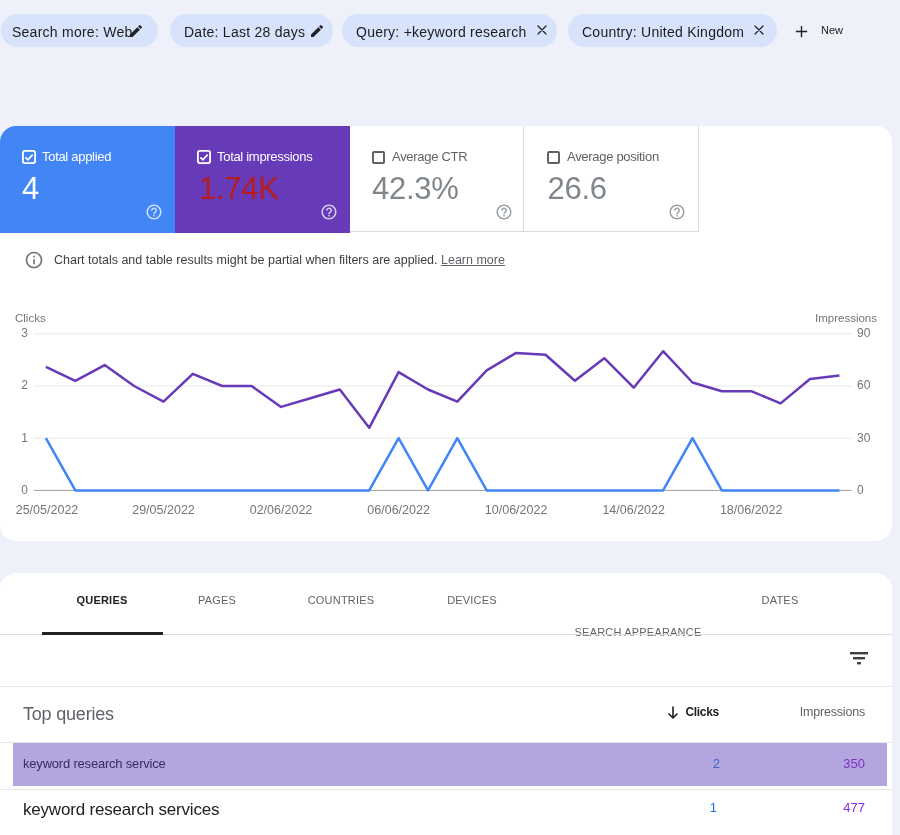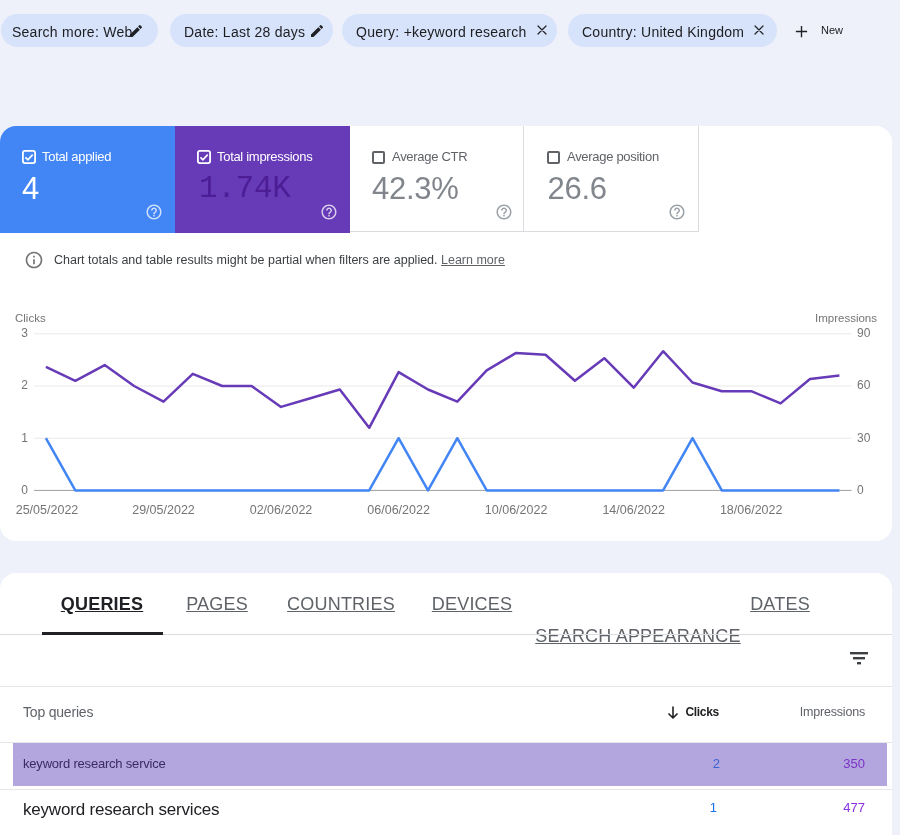--- a/index.html
+++ b/index.html
@@ -2,21 +2,21 @@
 <html><head>
 <meta charset="utf-8">
 <style>
 html,body{margin:0;padding:0;}
 body{width:900px;height:835px;background:#eef0fa;font-family:"Liberation Sans",sans-serif;overflow:hidden;position:relative;}
 .abs{position:absolute;}
 .chip{position:absolute;top:14px;height:33px;background:#d7e2fb;border-radius:17px;box-sizing:border-box;}
 .chiptext{position:absolute;top:24px;font-size:14px;font-weight:500;color:#1c1d1f;letter-spacing:.25px;white-space:nowrap;}
 .tile-label{font-size:13px;font-weight:500;letter-spacing:-.3px;white-space:nowrap;}
 .tile-num{font-size:31px;letter-spacing:-.3px;line-height:1;}
-.tab{position:absolute;top:593.5px;font-size:18px;letter-spacing:.2px;font-weight:500;color:#5f6368;transform:translateX(-50%);white-space:nowrap;text-decoration:underline;}
+.tab{position:absolute;top:593.5px;font-size:11px;letter-spacing:.2px;font-weight:500;color:#5f6368;transform:translateX(-50%);white-space:nowrap;}
 .num{font-size:13px;}
 .r{transform:translateX(-100%);}
 </style>
 </head>
 <body>
 
 <div class="chip" style="left:1px;width:157px;"></div>
 <div class="chiptext" style="left:12px;">Search more: Web</div>
 <svg class="abs" style="left:128px;top:23px" width="16" height="16" viewBox="0 0 24 24" fill="#202124">
     <path d="M3 17.25V21h3.75L17.81 9.94l-3.75-3.75L3 17.25zM20.71 7.04c.39-.39.39-1.02 0-1.41l-2.34-2.34a.9959.9959 0 0 0-1.41 0l-1.83 1.83 3.75 3.75 1.83-1.83z"></path>
@@ -60,21 +60,21 @@
 <div class="abs tile-num" style="left:22px;top:173.2px;color:#fff;">4</div>
 <svg class="abs" style="left:144.8px;top:203px" width="18" height="18" viewBox="0 0 24 24" fill="rgba(255,255,255,.75)">
     <path d="M11 18h2v-2h-2v2zm1-16C6.48 2 2 6.48 2 12s4.48 10 10 10 10-4.48 10-10S17.52 2 12 2zm0 18c-4.41 0-8-3.59-8-8s3.59-8 8-8 8 3.59 8 8-3.59 8-8 8zm0-14c-2.21 0-4 1.79-4 4h2c0-1.1.9-2 2-2s2 .9 2 2c0 2-3 1.75-3 5h2c0-2.25 3-2.5 3-5 0-2.21-1.79-4-4-4z"></path>
   </svg>
 
 <svg class="abs" style="left:197px;top:150px" width="14" height="14" viewBox="0 0 14 14">
     <rect x="0.9" y="0.9" width="12.2" height="12.2" rx="2" fill="none" stroke="#fff" stroke-width="1.8"></rect>
     <path d="M3.4 7.3 L5.9 9.8 L10.7 4.6" stroke="#fff" stroke-width="1.7" fill="none"></path>
   </svg>
 <div class="abs tile-label" style="left:217px;top:148.5px;color:#fff;">Total impressions</div>
-<div class="abs tile-num" style="left:199px;top:173.2px;color:#4c1d95;font-family:Liberation Mono, monospace;">1.74K</div>
+<div class="abs tile-num" style="left:199px;top:173.2px;color:#b91c1c;">1.74K</div>
 <svg class="abs" style="left:319.5px;top:203px" width="18" height="18" viewBox="0 0 24 24" fill="rgba(255,255,255,.75)">
     <path d="M11 18h2v-2h-2v2zm1-16C6.48 2 2 6.48 2 12s4.48 10 10 10 10-4.48 10-10S17.52 2 12 2zm0 18c-4.41 0-8-3.59-8-8s3.59-8 8-8 8 3.59 8 8-3.59 8-8 8zm0-14c-2.21 0-4 1.79-4 4h2c0-1.1.9-2 2-2s2 .9 2 2c0 2-3 1.75-3 5h2c0-2.25 3-2.5 3-5 0-2.21-1.79-4-4-4z"></path>
   </svg>
 
 <div class="abs" style="left:372px;top:151px;width:9px;height:9px;border:2px solid #5f6368;border-radius:2px;background:#fff;"></div>
 <div class="abs tile-label" style="left:392px;top:148.5px;color:#5f6368;">Average CTR</div>
 <div class="abs tile-num" style="left:372px;top:173.2px;color:#80868b;">42.3%</div>
 <svg class="abs" style="left:495px;top:203px" width="18" height="18" viewBox="0 0 24 24" fill="#9aa0a6">
     <path d="M11 18h2v-2h-2v2zm1-16C6.48 2 2 6.48 2 12s4.48 10 10 10 10-4.48 10-10S17.52 2 12 2zm0 18c-4.41 0-8-3.59-8-8s3.59-8 8-8 8 3.59 8 8-3.59 8-8 8zm0-14c-2.21 0-4 1.79-4 4h2c0-1.1.9-2 2-2s2 .9 2 2c0 2-3 1.75-3 5h2c0-2.25 3-2.5 3-5 0-2.21-1.79-4-4-4z"></path>
   </svg>
@@ -136,21 +136,21 @@
 <div class="abs" style="left:0;top:634px;width:892px;height:1px;background:#dadce0;"></div>
 <div class="abs" style="left:42px;top:632px;width:121px;height:3px;background:#202124;"></div>
 
 <svg class="abs" style="left:850px;top:652px" width="18" height="13" viewBox="0 0 18 13" fill="#3c4043">
     <rect x="0" y="0" width="18" height="2.4"></rect>
     <rect x="3" y="5" width="12" height="2.4"></rect>
     <rect x="7" y="10" width="4" height="2.4"></rect>
   </svg>
 <div class="abs" style="left:0;top:686px;width:892px;height:1px;background:#e6e6e6;"></div>
 
-<div class="abs" style="left:23px;top:704px;font-size:14px;letter-spacing:-.2px;color:#5f6368;">Top queries</div>
+<div class="abs" style="left:23px;top:704px;font-size:18px;letter-spacing:-.2px;color:#5f6368;">Top queries</div>
 <svg class="abs" style="left:667px;top:706px" width="12" height="13" viewBox="0 0 12 13" fill="none" stroke="#202124" stroke-width="1.6">
     <path d="M6 0.5 V11.5 M1.5 7.5 L6 12 L10.5 7.5" stroke-linejoin="round"></path>
   </svg>
 <div class="abs r" style="left:719px;top:705px;font-size:12px;font-weight:700;letter-spacing:-.3px;color:#202124;">Clicks</div>
 <div class="abs r" style="left:865px;top:705px;font-size:12.5px;letter-spacing:-.2px;color:#5f6368;">Impressions</div>
 <div class="abs" style="left:0;top:742px;width:892px;height:1px;background:#e6e6e6;"></div>
 
 <div class="abs" style="left:13px;top:743px;width:874px;height:43px;background:#b3a6de;"></div>
 <div class="abs" style="left:23px;top:756.2px;font-size:13px;letter-spacing:-.2px;color:#392a63;">keyword research service</div>
 <div class="abs num r" style="left:720px;top:756px;color:#3e63cf;">2</div>

